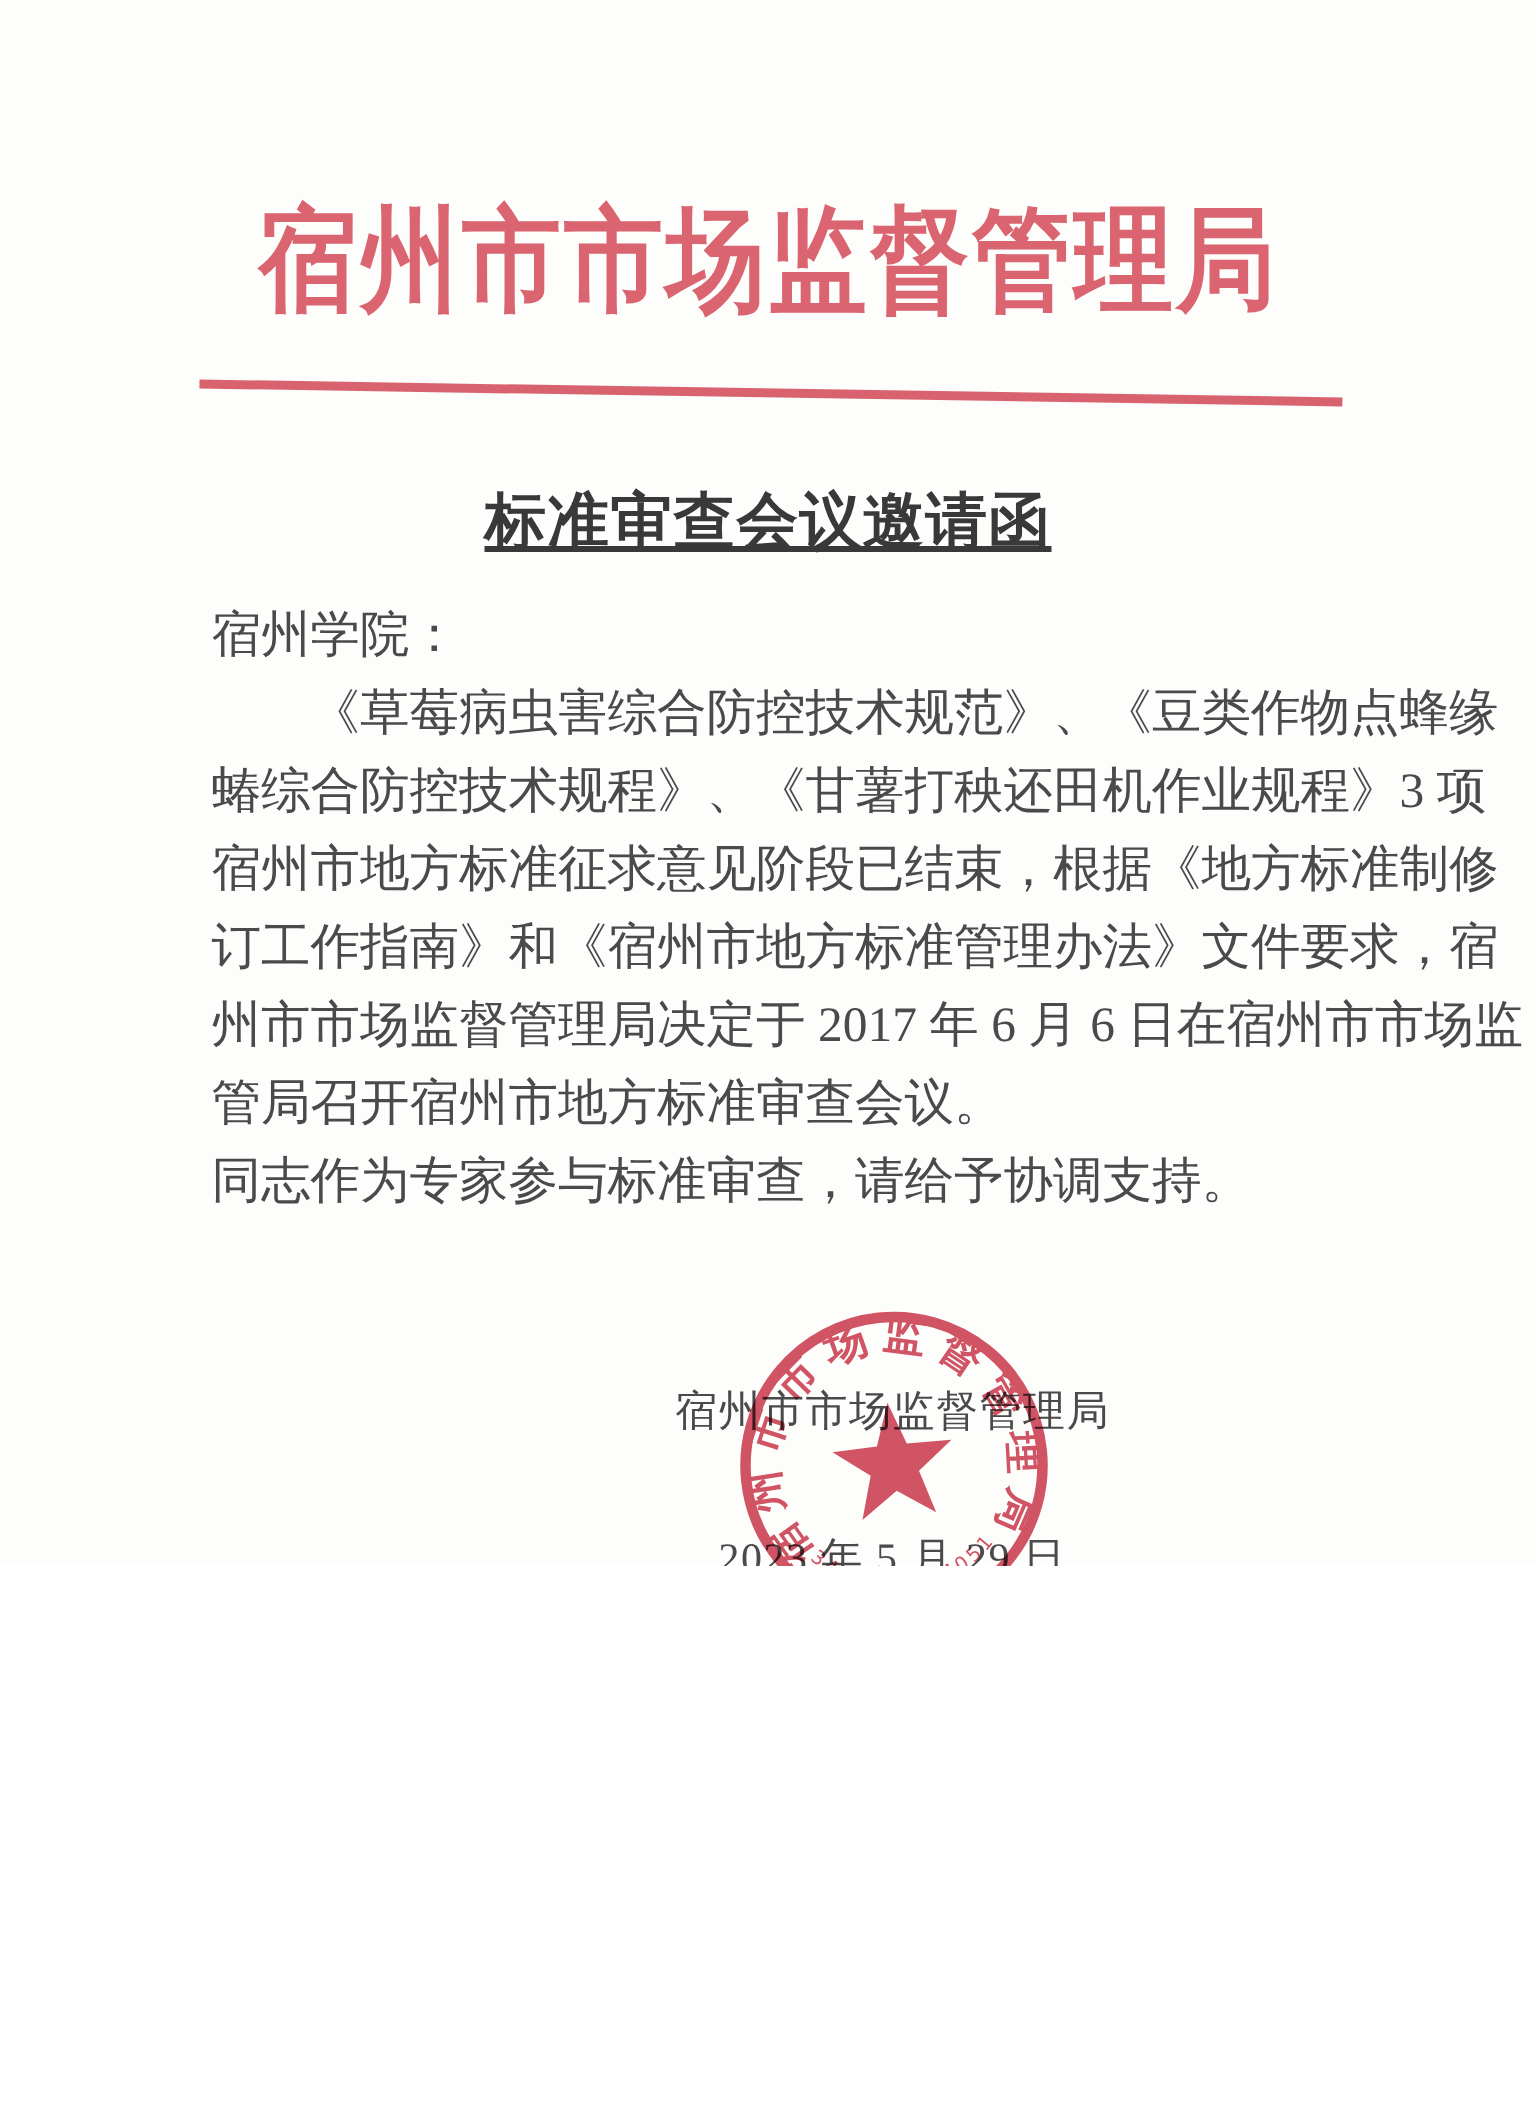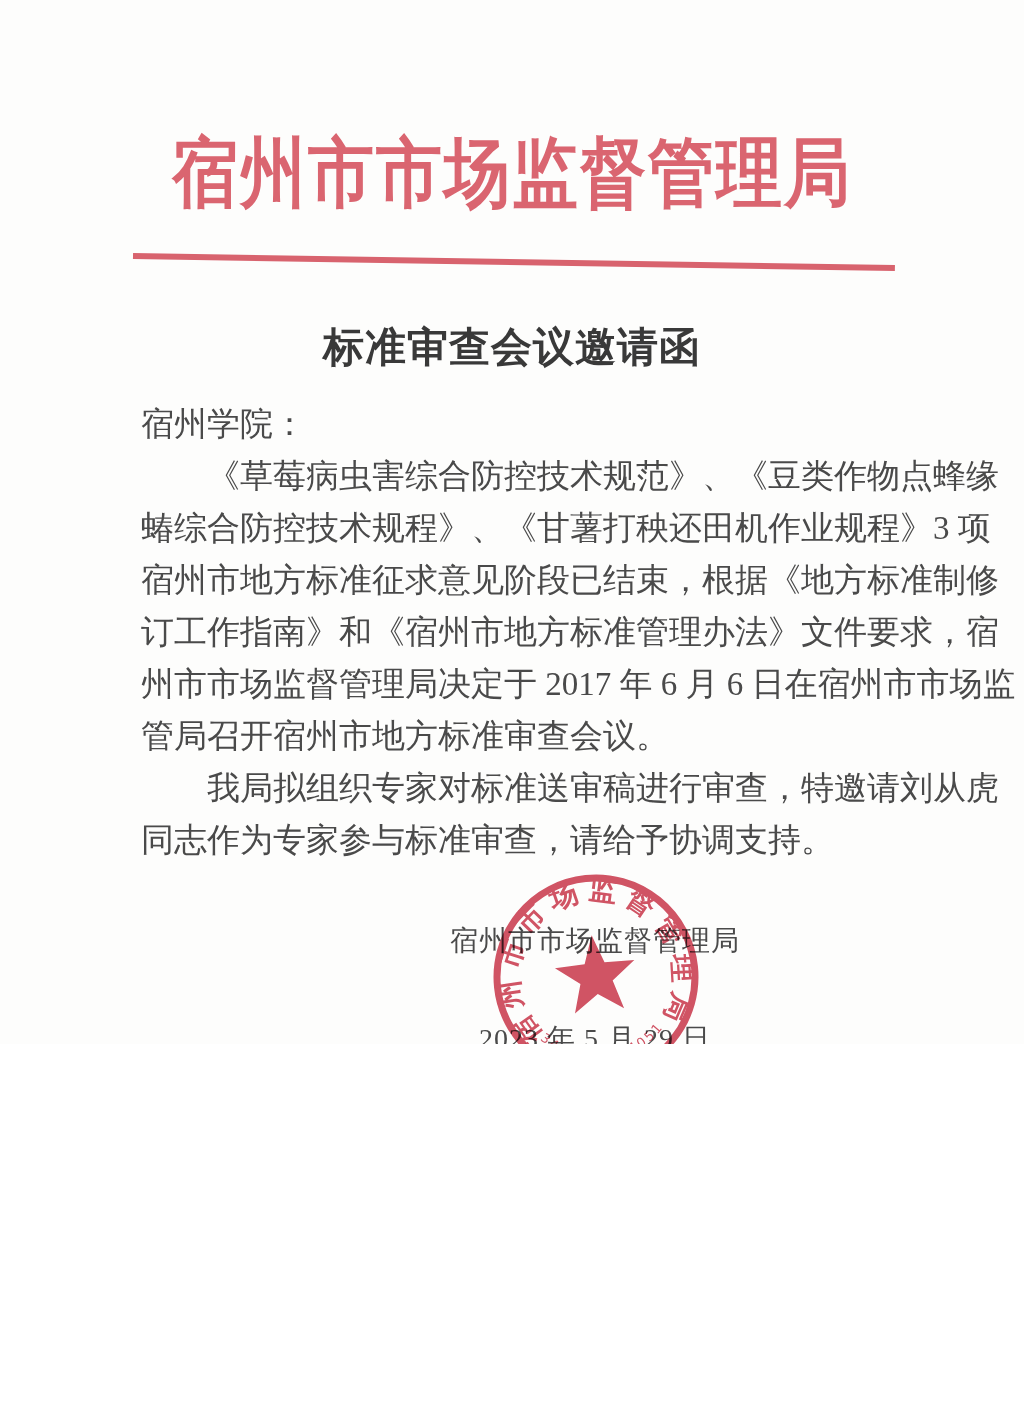--- a/index.html
+++ b/index.html
@@ -47,20 +47,21 @@
     position: absolute;
     top: 320px;
     left: 0;
     width: 100%;
     margin: 0;
     text-align: center;
     font-size: 41px;
     font-weight: bold;
     letter-spacing: 1px;
     color: #393939;
+    text-decoration: underline;
   }
 
   
   .body-text {
     position: absolute;
     top: 398px;
     left: 141px;
     width: 760px;
     font-size: 33px;
     line-height: 52px;
@@ -134,21 +135,20 @@
   <h1 class="doc-title">标准审查会议邀请函</h1>
 
   <div class="body-text">
     <div class="body-line">宿州学院：</div>
     <div class="body-line indent">《草莓病虫害综合防控技术规范》、《豆类作物点蜂缘</div>
     <div class="body-line">蝽综合防控技术规程》、《甘薯打秧还田机作业规程》3 项</div>
     <div class="body-line">宿州市地方标准征求意见阶段已结束，根据《地方标准制修</div>
     <div class="body-line">订工作指南》和《宿州市地方标准管理办法》文件要求，宿</div>
     <div class="body-line">州市市场监督管理局决定于 2017 年 6 月 6 日在宿州市市场监</div>
     <div class="body-line">管局召开宿州市地方标准审查会议。</div>
-    <div class="body-line indent">我局拟组织专家对标准送审稿进行审查，特邀请刘从虎</div>
     <div class="body-line">同志作为专家参与标准审查，请给予协调支持。</div>
   </div>
 
   <div class="sig-org">宿州市市场监督管理局</div>
   <div class="sig-date">2023 年 5 月 29 日</div>
 
   <svg class="seal" viewBox="0 0 210 210" xmlns="http://www.w3.org/2000/svg">
     <defs>
       <path id="arcTop" d="M 54.8 164.8 A 78 78 0 1 1 155.2 164.8" fill="none"></path>
       <path id="arcBottom" d="M 40.7 159 A 84 84 0 0 0 169.3 159" fill="none"></path>

